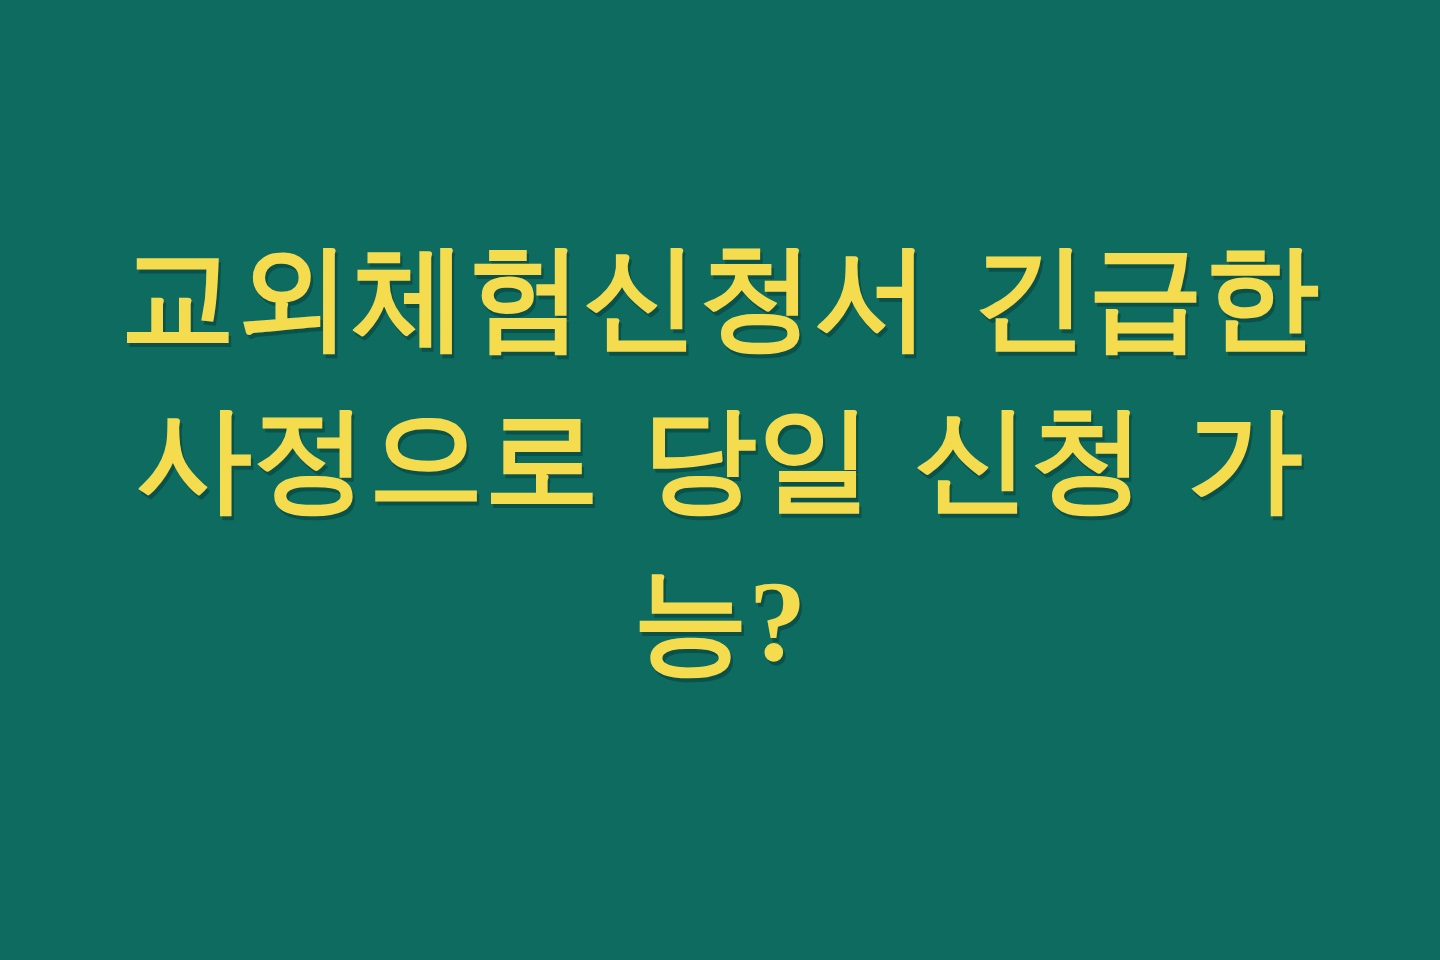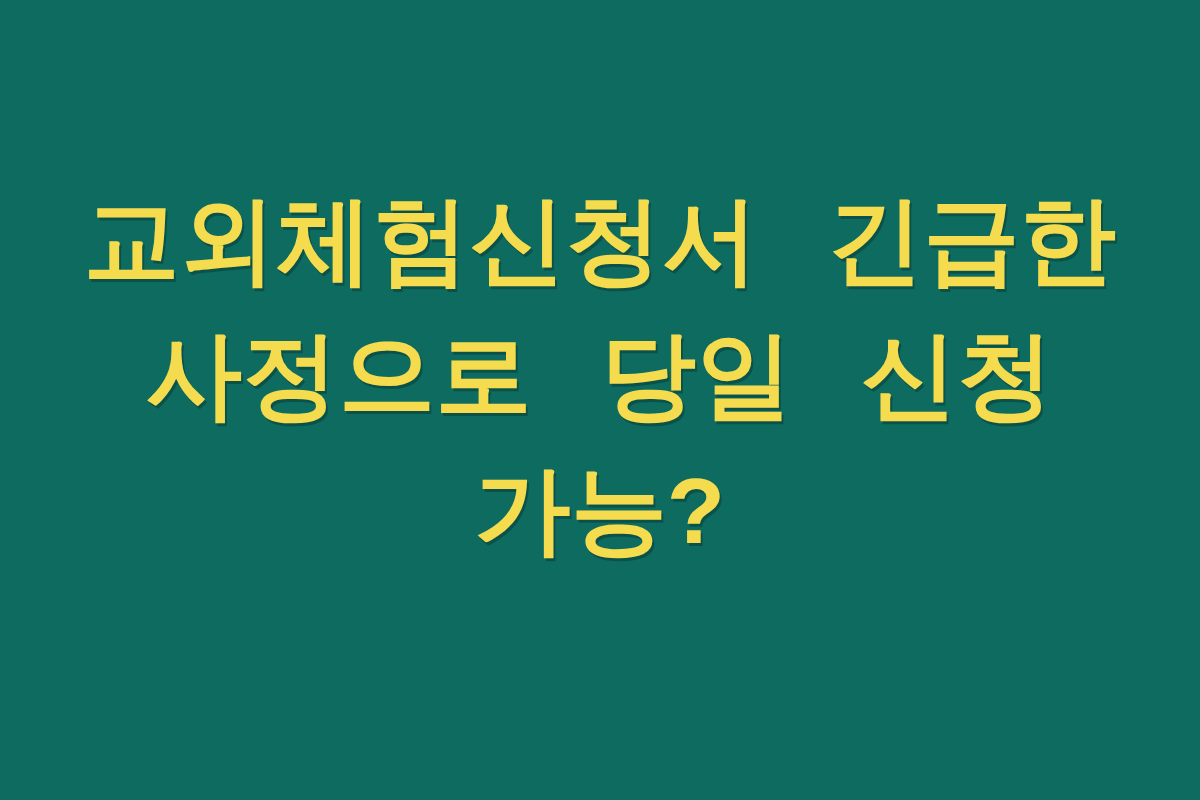--- a/index.html
+++ b/index.html
@@ -31,21 +31,21 @@
   .headline-block {
     width: 1060px;
     text-align: center;
     
     transform: translateY(-18px);
   }
 
   .headline {
     margin: 0;
     color: #F5DC4E;
-    font-family: Liberation Mono, monospace;
+    font-family: Liberation Serif, serif;
     font-size: 96px;
     font-weight: 700;
     line-height: 135px;
     letter-spacing: 0.5px;
     word-spacing: 10px;
     white-space: normal;
     overflow-wrap: break-word;
     
     text-shadow: 2px 3px 0 rgba(8, 62, 55, 0.55);
   }

